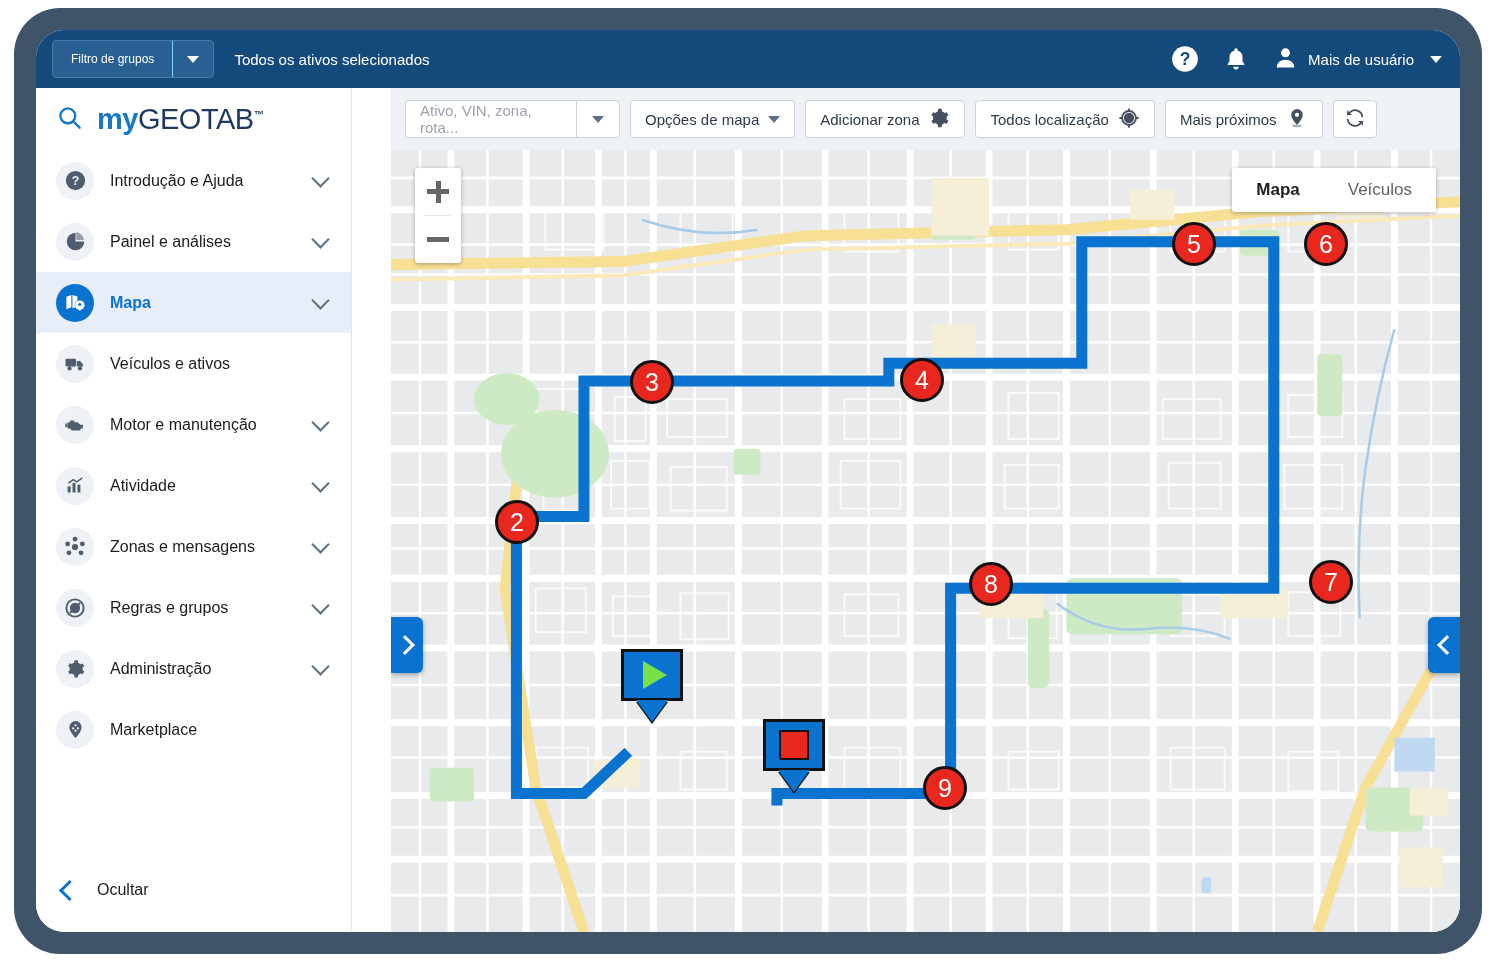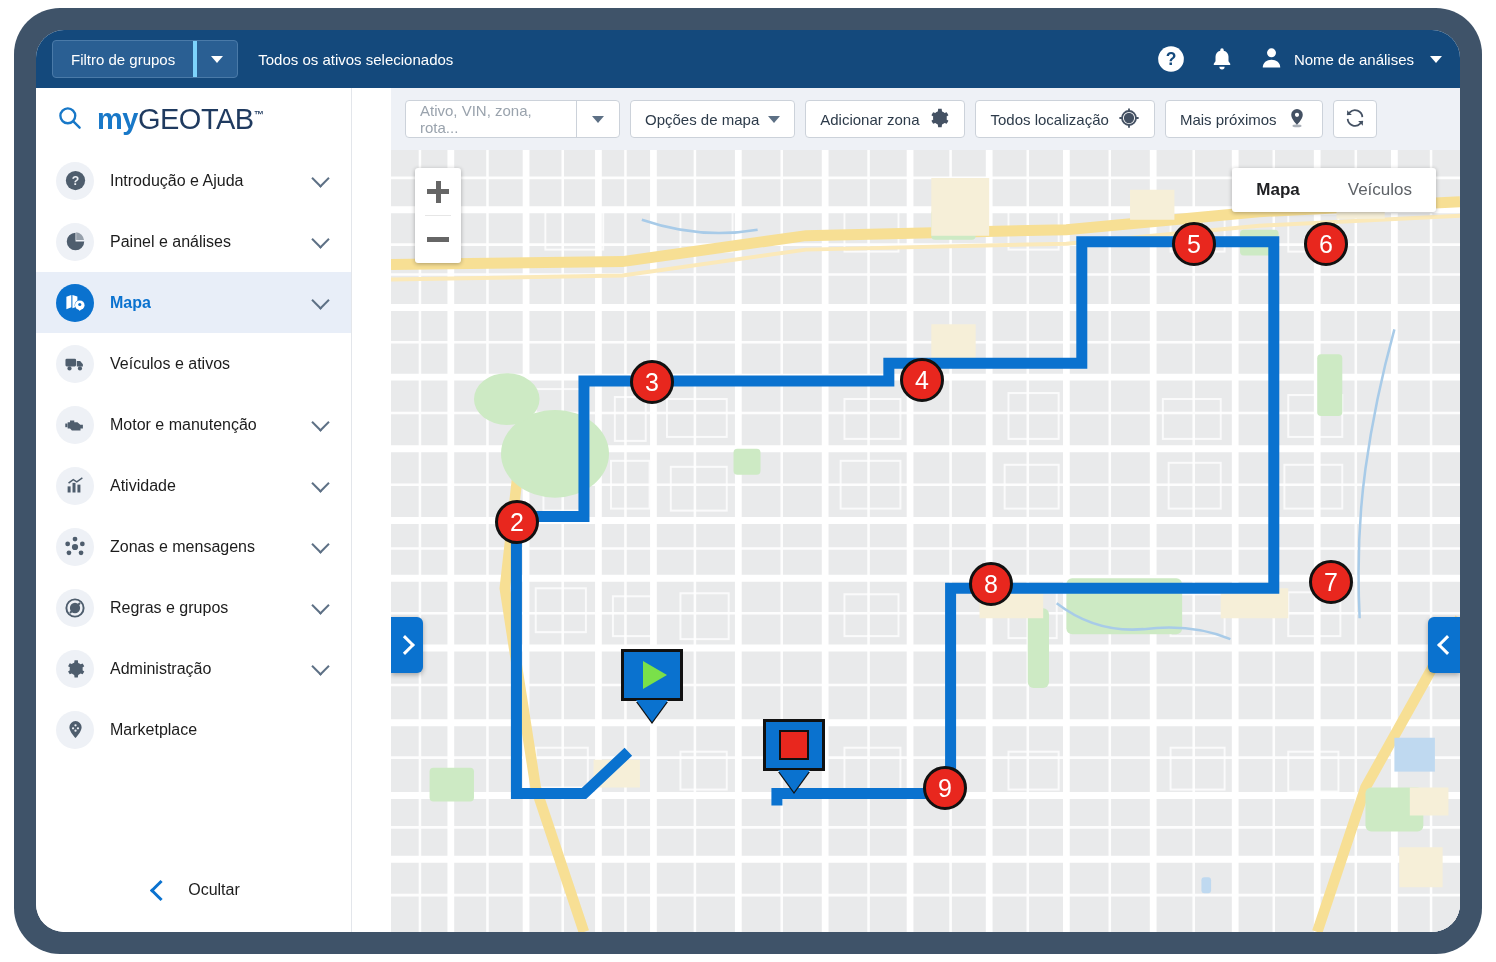--- a/index.html
+++ b/index.html
@@ -18,21 +18,21 @@
   }
 
   
   #topbar {
     height:58px; flex:0 0 58px; background:#14497c; display:flex; align-items:center;
     padding:0 18px 0 16px; position:relative;
   }
   .grp-filter { display:flex; height:38px; border:1px solid #4a7aa8; border-radius:4px;
     overflow:hidden; background:#2a5f93; }
   .grp-filter .lbl { display:flex; align-items:center; padding:0 18px; color:#fff;
-    font-size:15px; border-right:4px solid #7dd3fc; white-space:nowrap;}
+    font-size:12px; border-right:1px solid #7dd3fc; white-space:nowrap;}
   .grp-filter .caret { width:40px; display:flex; align-items:center; justify-content:center; }
   .caret-tri { width:0;height:0;border-left:6px solid transparent;border-right:6px solid transparent;
     border-top:7px solid #fff; }
   #grp-status { color:#fff; font-size:15px; margin-left:20px; white-space:nowrap; }
   #topbar-right { margin-left:auto; display:flex; align-items:center; gap:24px; }
   .t-icon { color:#fff; display:flex; align-items:center; justify-content:center; }
   #user-wrap { display:flex; align-items:center; gap:10px; color:#fff; font-size:15px; }
   #user-caret { width:0;height:0;border-left:6px solid transparent;border-right:6px solid transparent;
     border-top:7px solid #fff; margin-left:6px;}
 
@@ -51,21 +51,21 @@
      cursor:pointer; }
   .nav-item.active { background:#e8eef8; }
   .nav-ico { width:38px;height:38px;border-radius:50%;background:#eef1f6;flex:0 0 38px;
      display:flex;align-items:center;justify-content:center;color:#4e5d6d;}
   .nav-item.active .nav-ico { background:#0a72cf; color:#fff; }
   .nav-lbl { font-size:16px; color:#1c1c1c; flex:1; }
   .nav-item.active .nav-lbl { color:#0a72cf; font-weight:bold; }
   .chev { width:13px;height:13px;border-right:2px solid #5d7085;border-bottom:2px solid #5d7085;
      transform:rotate(45deg); margin-right:6px; margin-bottom:5px;}
   #hide-row { margin-top:auto; height:74px; display:flex; align-items:center; gap:20px;
-     padding:0 20px 10px 26px; cursor:pointer;justify-content:center;}
+     padding:0 20px 10px 26px; cursor:pointer;}
   .chev-left { width:15px;height:15px;border-left:3px solid #0a72cf;border-bottom:3px solid #0a72cf;
      transform:rotate(45deg); }
 
   
   #mapcol { flex:1; display:flex; flex-direction:column; min-width:0; background:#eef1f6; }
   #maptoolbar { height:62px; flex:0 0 62px; display:flex; align-items:center; gap:10px;
      padding:0 14px; background:#eef1f6; }
   .tb-btn { height:38px; background:#fff; border:1px solid #ccd2da; border-radius:4px;
      display:flex; align-items:center; padding:0 14px; gap:9px; font-size:15px; color:#2d3b4a;
      white-space:nowrap; cursor:pointer;}
@@ -144,21 +144,21 @@
               <path d="M9.6 19.2a2.4 2.4 0 0 0 4.8 0z"></path>
             </svg>
       </span>
       <div id="user-wrap">
         <span>
           <svg width="25" height="25" viewBox="0 0 24 24" fill="#fff">
                 <circle cx="12" cy="7.5" r="4.3"></circle>
                 <path d="M3.6 21.5c0-4.6 3.8-7.4 8.4-7.4s8.4 2.8 8.4 7.4z"></path>
               </svg>
         </span>
-        <span>Nome de análises</span>
+        <span>Mais de usuário</span>
         <span id="user-caret"></span>
       </div>
     </div>
   </div>
 
   <div id="body">
 
     <div id="sidebar">
       <div id="brandrow">
         <span>

